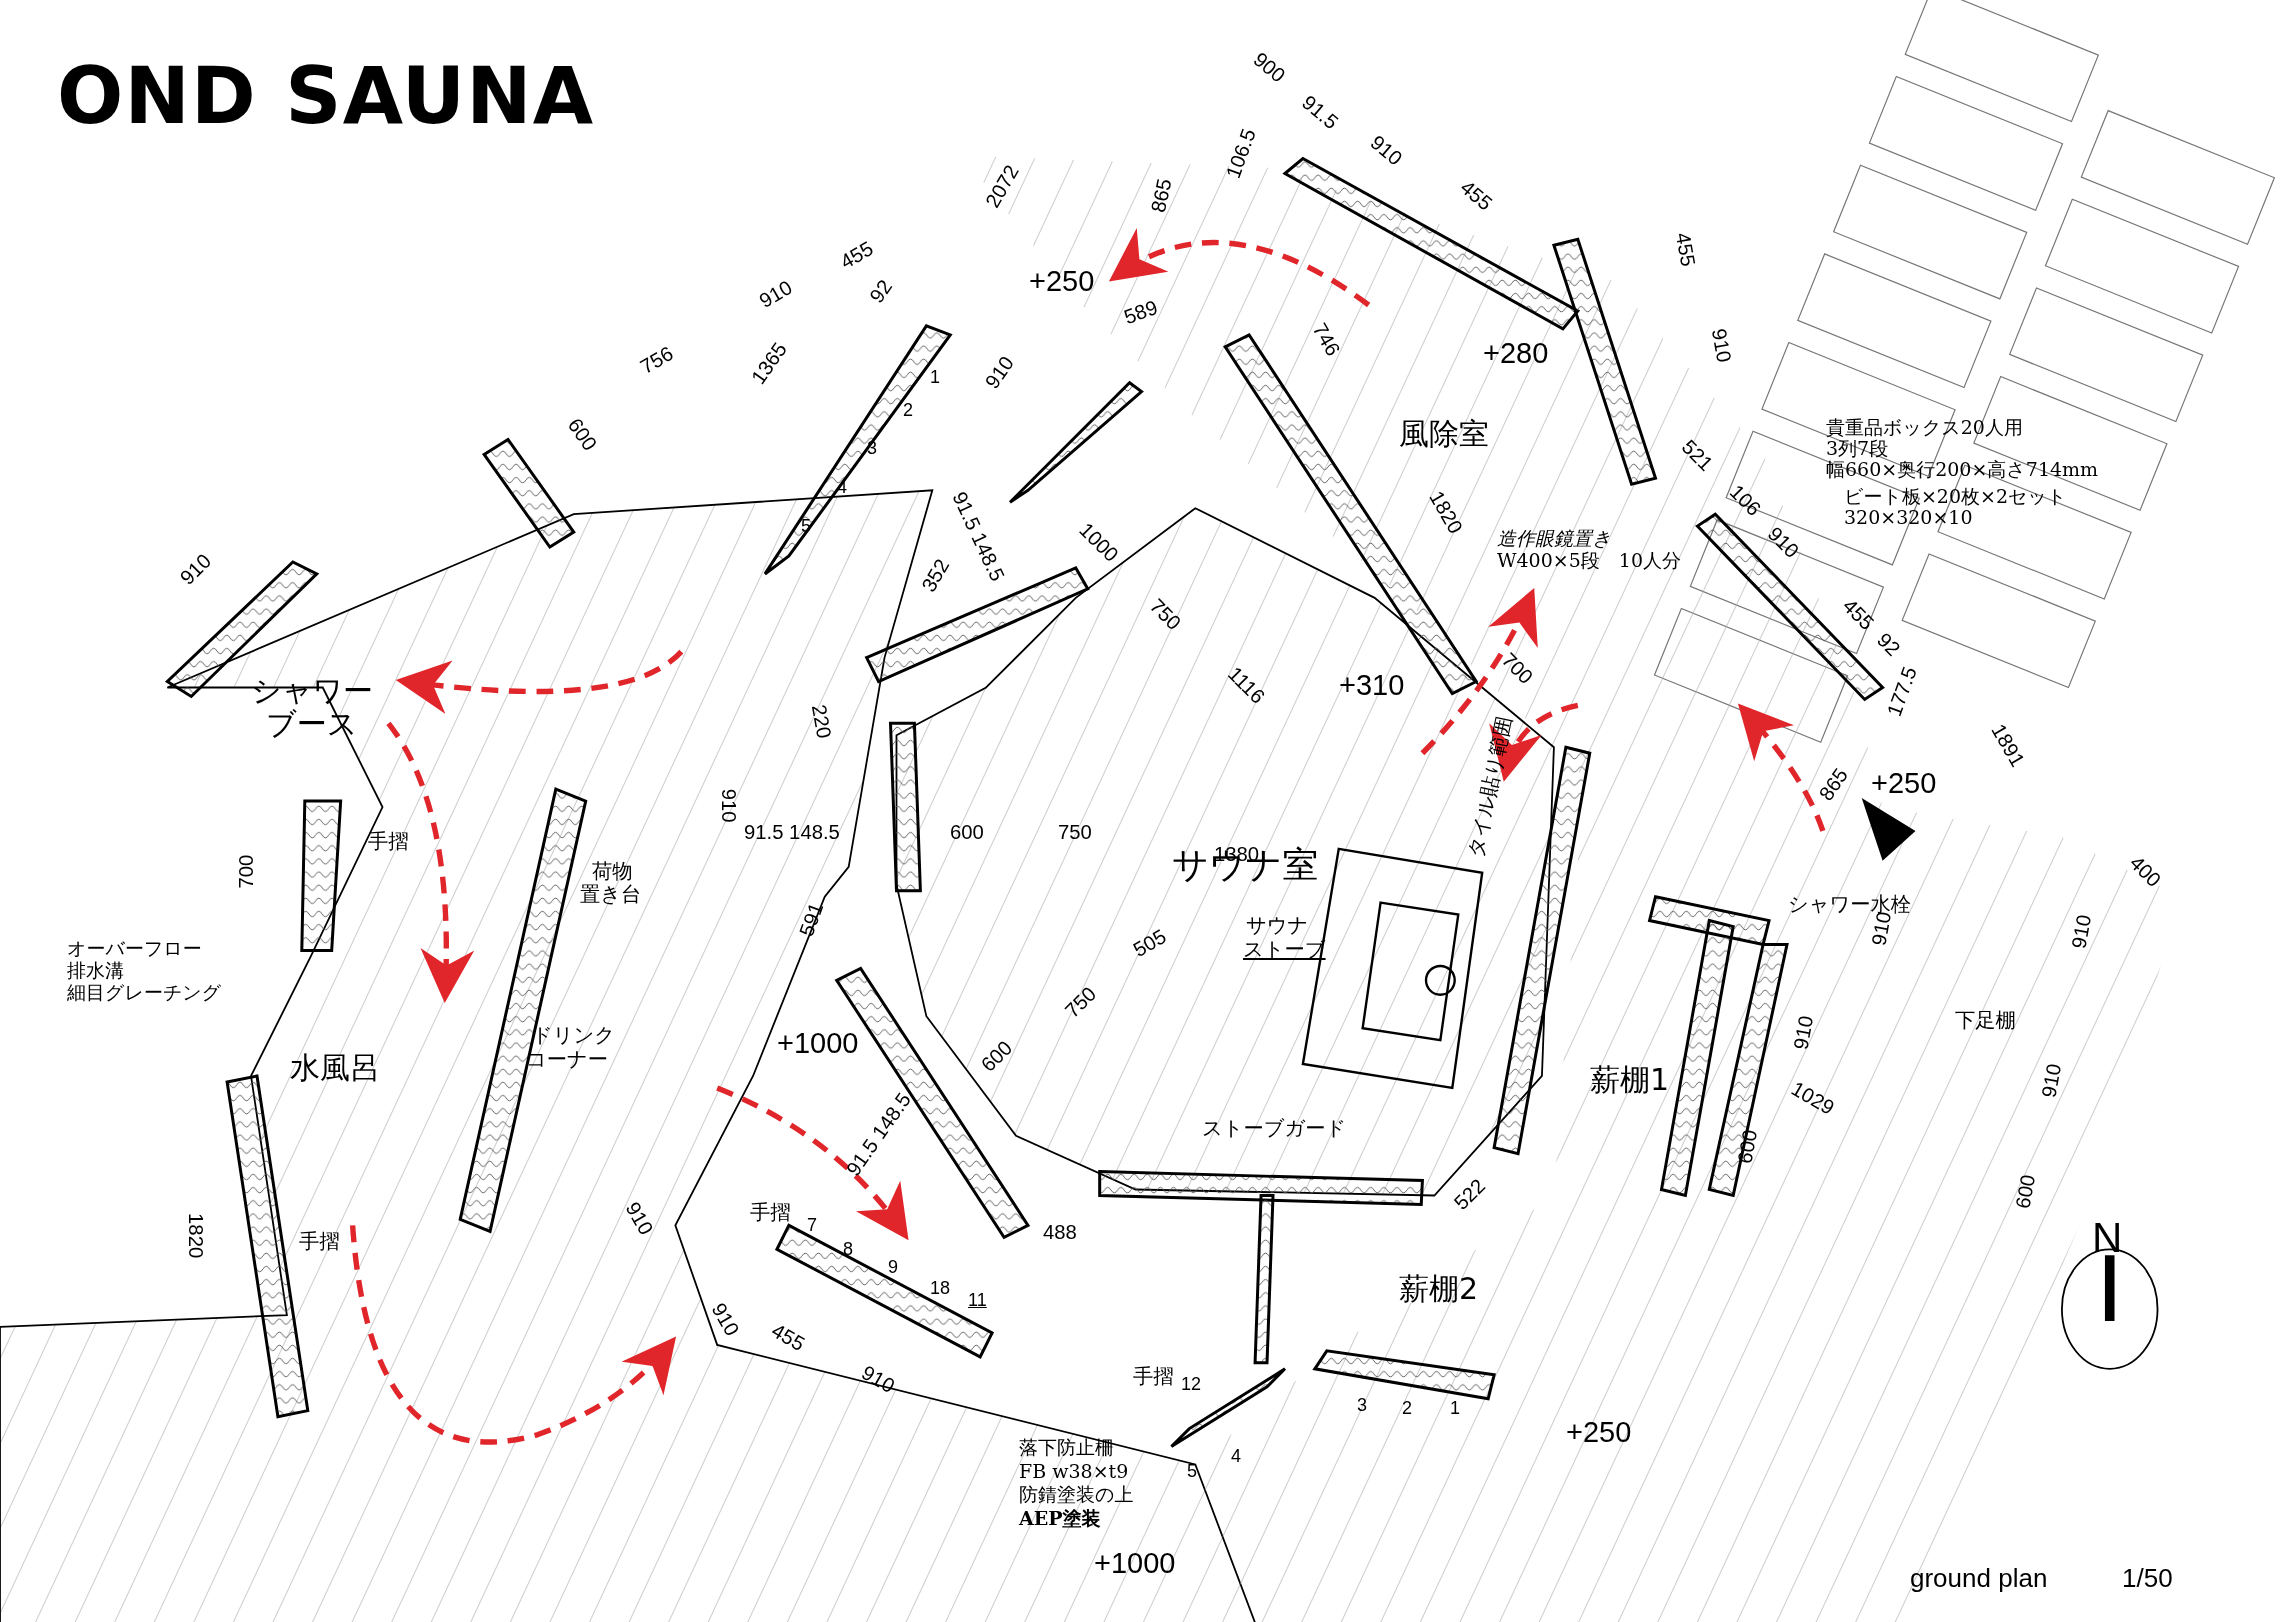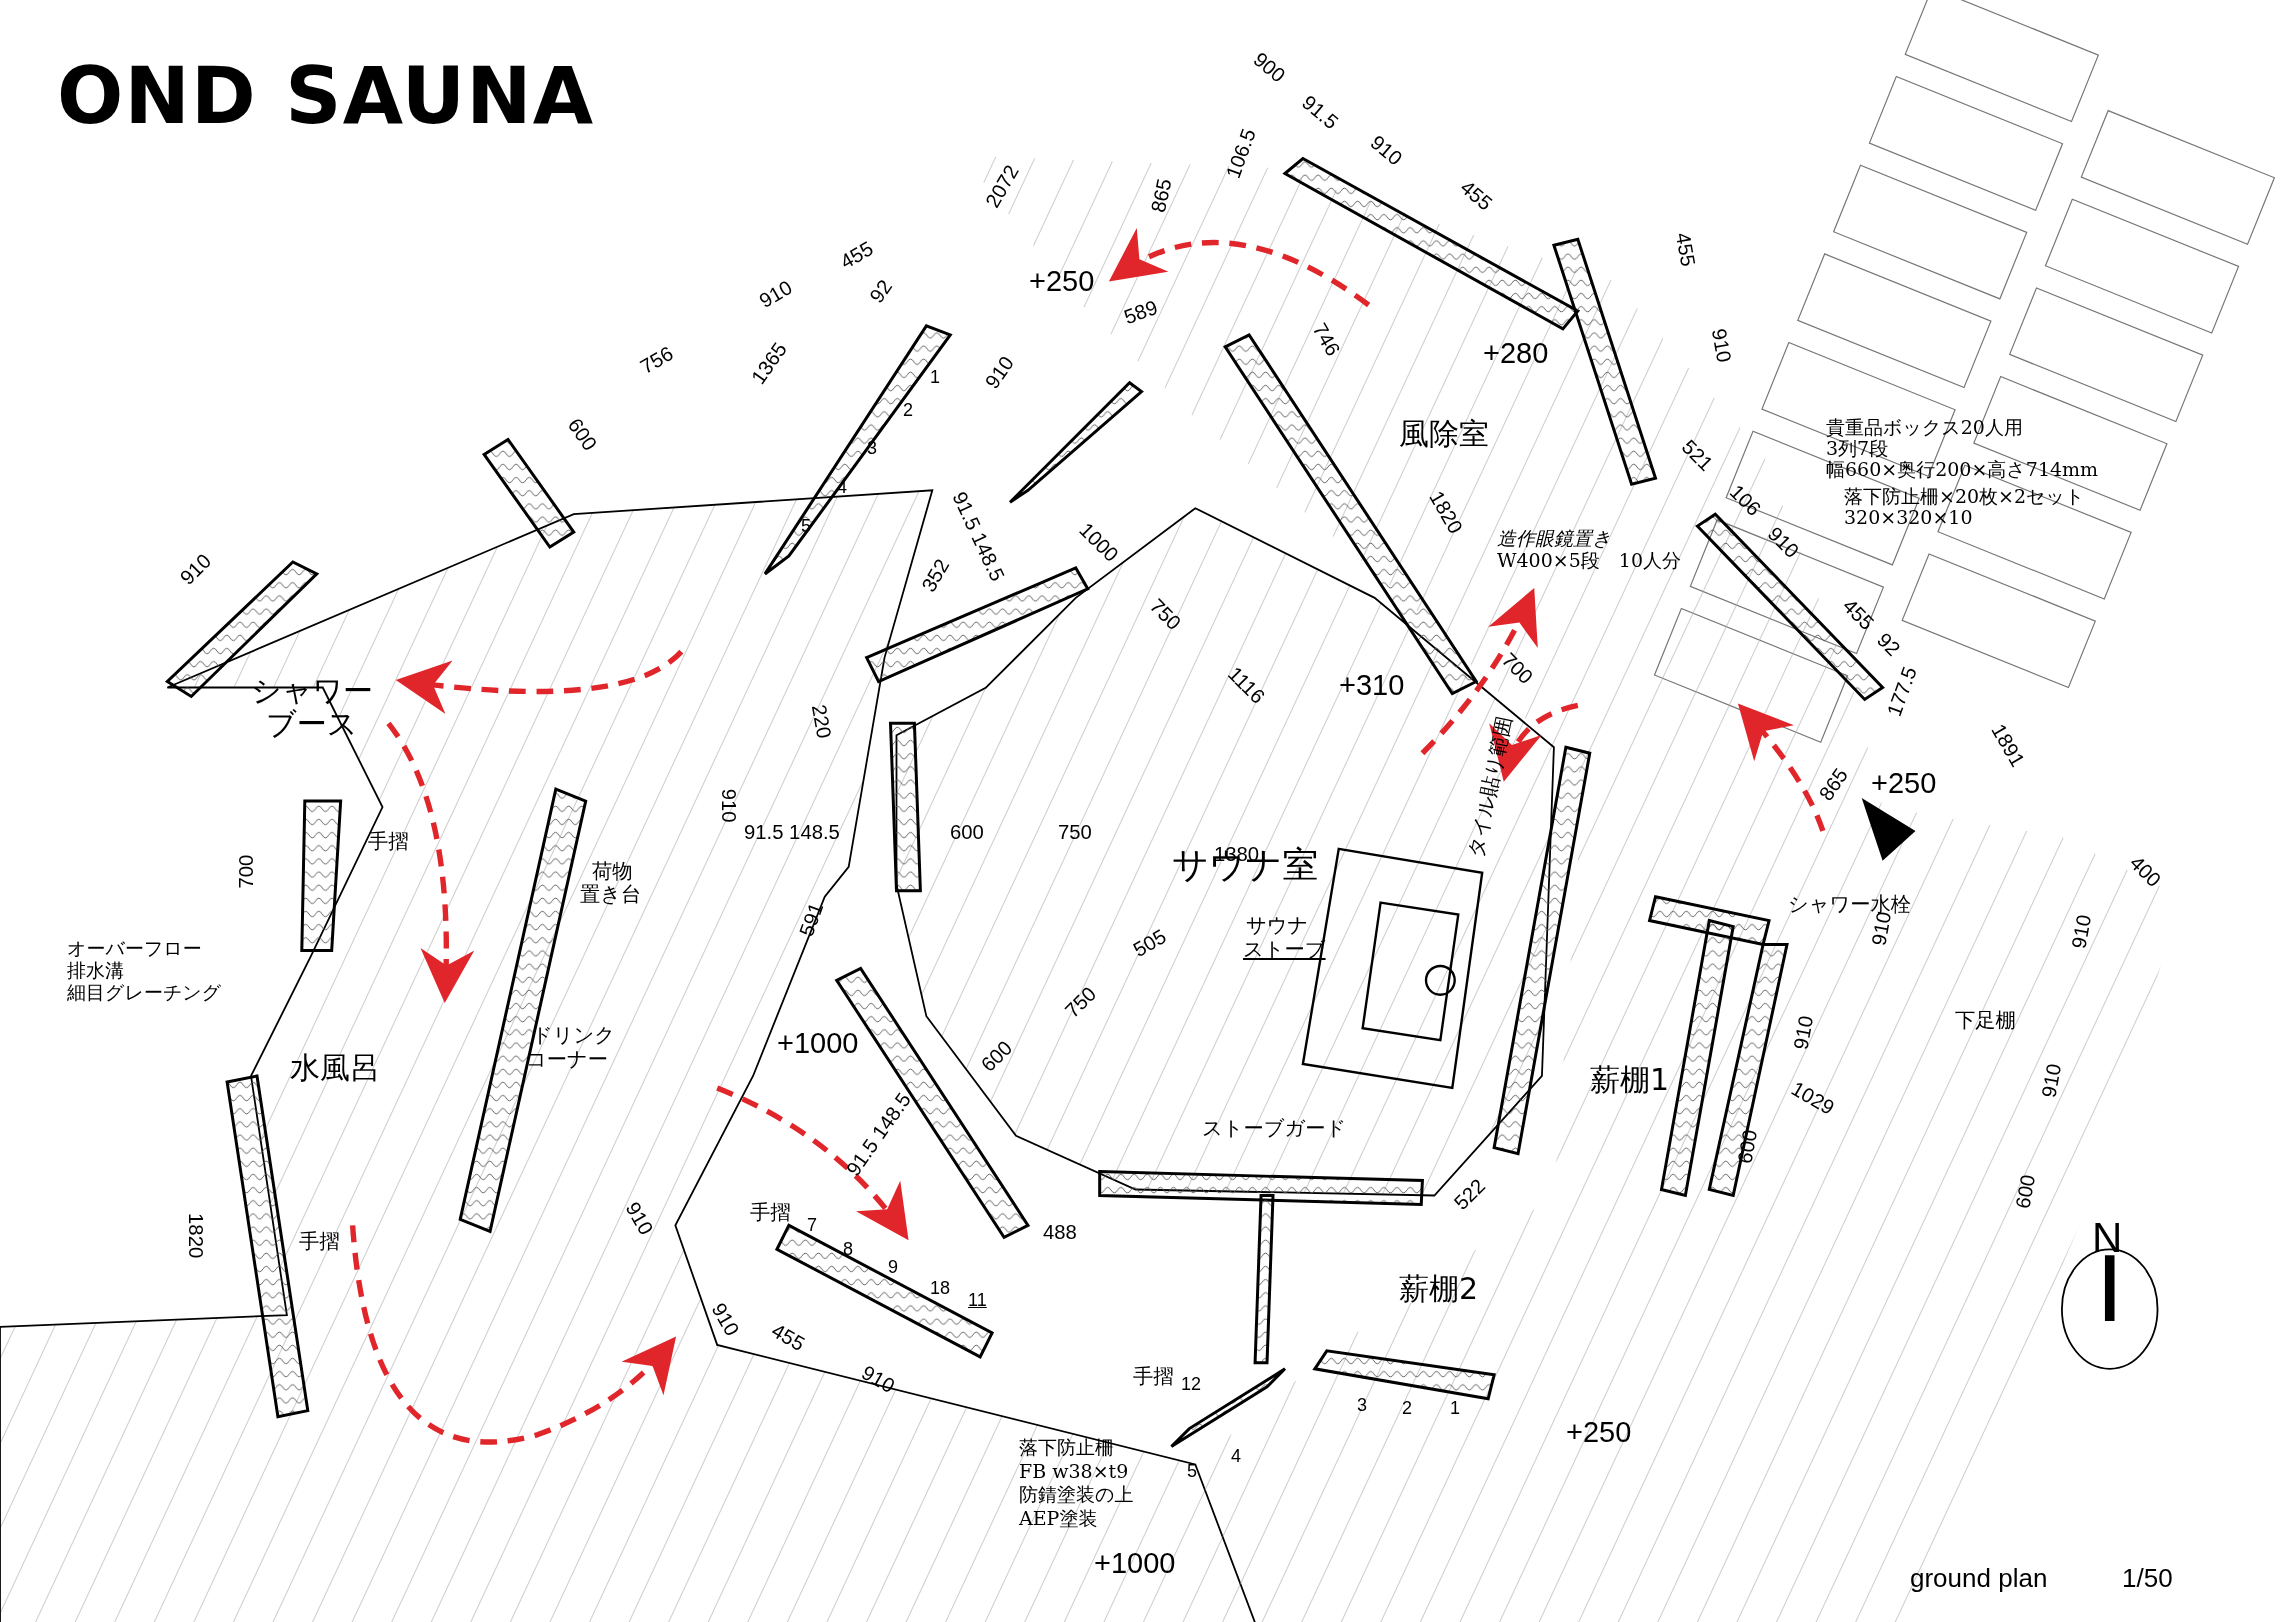--- a/index.html
+++ b/index.html
@@ -136,31 +136,31 @@
 <div class="lbl level" style="left:1483px;top:338px;">+280</div>
 <div class="lbl level" style="left:1339px;top:670px;">+310</div>
 <div class="lbl level" style="left:1871px;top:768px;">+250</div>
 <div class="lbl level" style="left:777px;top:1028px;">+1000</div>
 <div class="lbl level" style="left:1094px;top:1548px;">+1000</div>
 <div class="lbl level" style="left:1566px;top:1417px;">+250</div>
 
 <div class="lbl note" style="left:1826px;top:418px;">貴重品ボックス20人用</div>
 <div class="lbl note" style="left:1826px;top:439px;">3列7段</div>
 <div class="lbl note" style="left:1826px;top:460px;">幅660×奥行200×高さ714mm</div>
-<div class="lbl note" style="left:1844px;top:487px;">落下防止柵×20枚×2セット</div>
+<div class="lbl note" style="left:1844px;top:487px;">ビート板×20枚×2セット</div>
 <div class="lbl note" style="left:1844px;top:508px;">320×320×10</div>
 <div class="lbl note" style="left:1497px;top:529px;font-style:italic;">造作眼鏡置き</div>
 <div class="lbl note" style="left:1497px;top:551px;">W400×5段　10人分</div>
 <div class="lbl note" style="left:67px;top:939px;">オーバーフロー</div>
 <div class="lbl note" style="left:67px;top:961px;">排水溝</div>
 <div class="lbl note" style="left:67px;top:983px;">細目グレーチング</div>
 <div class="lbl note" style="left:1019px;top:1438px;">落下防止柵</div>
 <div class="lbl note" style="left:1019px;top:1462px;">FB w38×t9</div>
 <div class="lbl note" style="left:1019px;top:1485px;">防錆塗装の上</div>
-<div class="lbl note" style="left:1019px;top:1509px;">AEP塗装</div>
+<div class="lbl note" style="left:1019px;top:1509px;font-weight:bold;">AEP塗装</div>
 
 <div class="lbl dim" style="left:1252px;top:57px;transform:rotate(40deg);">900</div>
 <div class="lbl dim" style="left:1300px;top:102px;transform:rotate(40deg);">91.5</div>
 <div class="lbl dim" style="left:1369px;top:140px;transform:rotate(40deg);">910</div>
 <div class="lbl dim" style="left:1216px;top:143px;transform:rotate(-70deg);">106.5</div>
 <div class="lbl dim" style="left:980px;top:176px;transform:rotate(-60deg);">2072</div>
 <div class="lbl dim" style="left:1459px;top:185px;transform:rotate(40deg);">455</div>
 <div class="lbl dim" style="left:840px;top:245px;transform:rotate(-30deg);">455</div>
 <div class="lbl dim" style="left:759px;top:284px;transform:rotate(-30deg);">910</div>
 <div class="lbl dim" style="left:870px;top:281px;transform:rotate(-55deg);">92</div>

